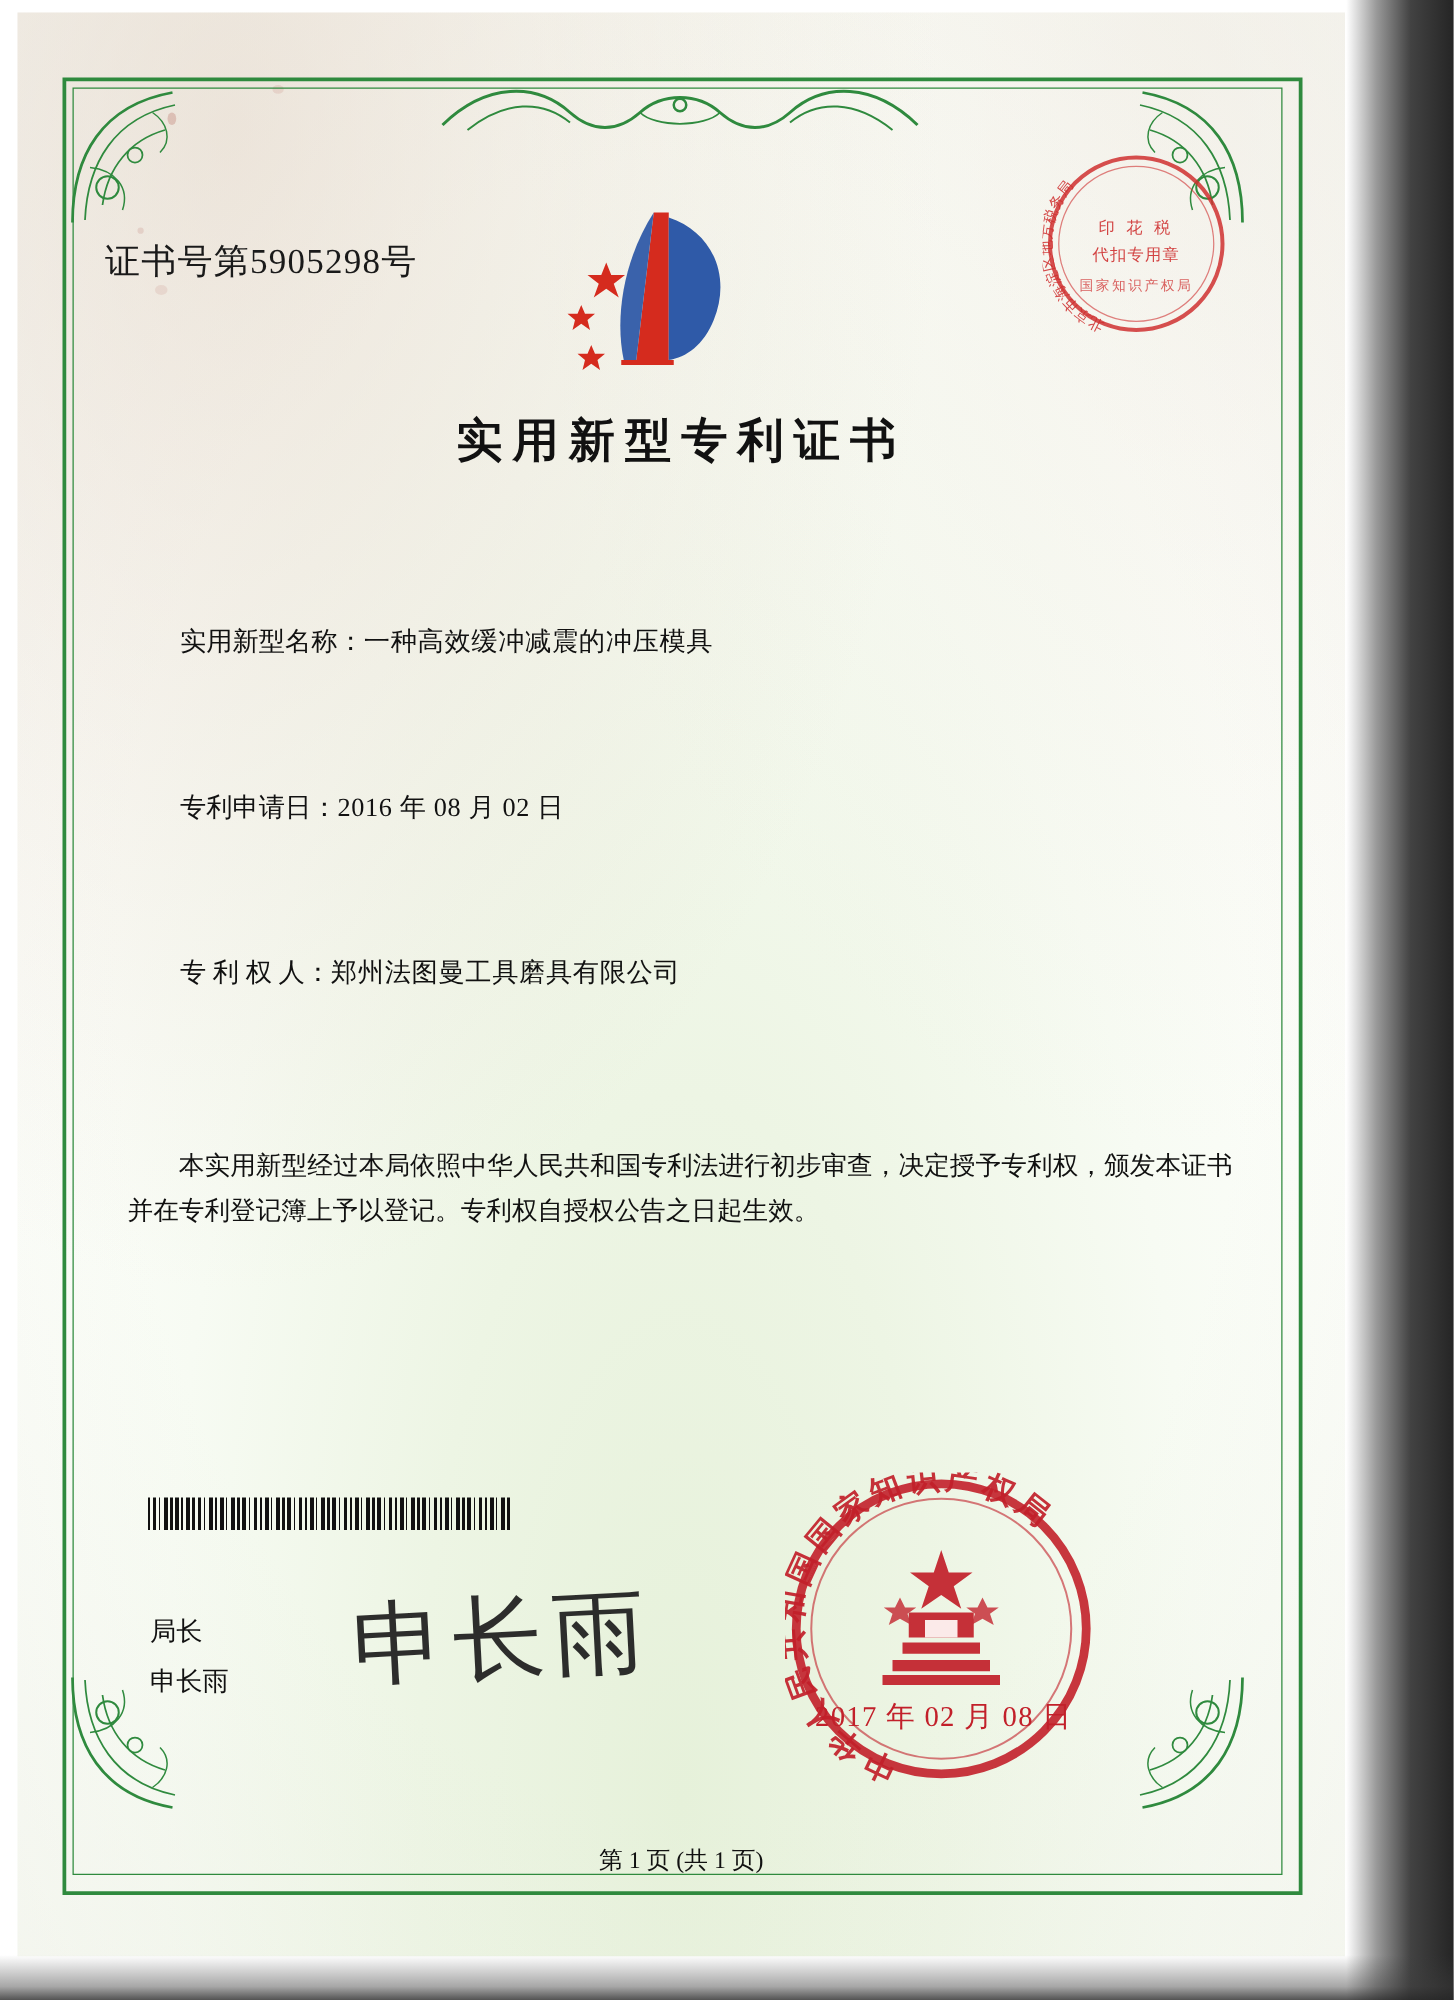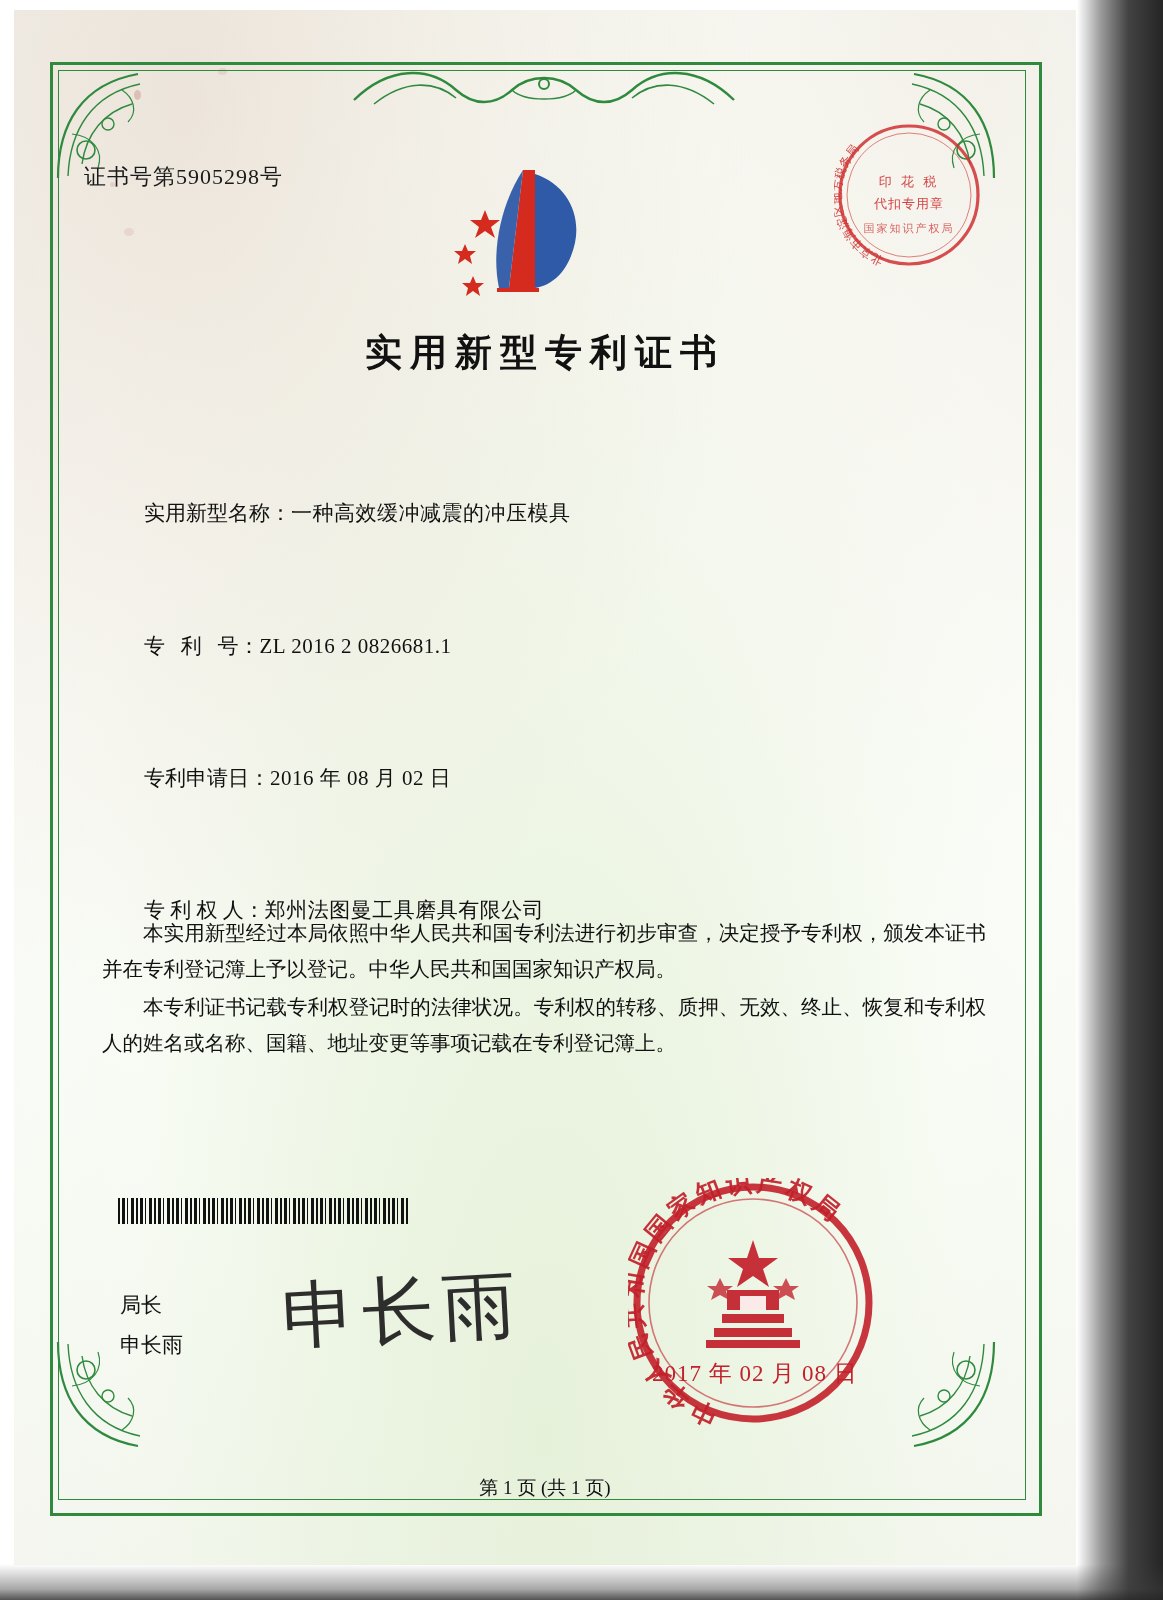--- a/index.html
+++ b/index.html
@@ -72,22 +72,22 @@
     position: absolute;
     left: 330px; top: 50px;
     width: 400px; height: 62px;
     color: #2f8a3e;
   }
   .top-scroll svg { width: 100%; height: 100%; display: block; }
 
   
   .cert-no {
     position: absolute;
-    left: 70px; top: 152px;
-    font-size: 22px;
+    left: 70px; top: 180px;
+    font-size: 28px;
     letter-spacing: 1px;
     color: #1a1a1a;
     font-family: "Liberation Serif", "DejaVu Serif", serif;
   }
 
   
   .logo {
     position: absolute;
     left: 425px; top: 150px;
     width: 170px; height: 160px;
@@ -307,33 +307,29 @@
       </svg>
     </div>
 
     <div class="doc-title">实用新型专利证书</div>
 
     <div class="fields">
       <div class="field-row">
         <span class="field-label">实用新型名称：</span><span class="field-value">一种高效缓冲减震的冲压模具</span>
       </div>
       <div class="field-row">
-        <span class="field-label">专   利   号：</span><span class="field-value">ZL 2016 2 0826681.1</span>
-      </div>
-      <div class="field-row">
         <span class="field-label">专利申请日：</span><span class="field-value">2016 年 08 月 02 日</span>
       </div>
       <div class="field-row">
         <span class="field-label">专 利 权 人：</span><span class="field-value">郑州法图曼工具磨具有限公司</span>
       </div>
     </div>
 
     <div class="body-text">
-      <p>本实用新型经过本局依照中华人民共和国专利法进行初步审查，决定授予专利权，颁发本证书并在专利登记簿上予以登记。中华人民共和国国家知识产权局。</p>
-      <p>本专利证书记载专利权登记时的法律状况。专利权的转移、质押、无效、终止、恢复和专利权人的姓名或名称、国籍、地址变更等事项记载在专利登记簿上。</p>
+      <p>本实用新型经过本局依照中华人民共和国专利法进行初步审查，决定授予专利权，颁发本证书并在专利登记簿上予以登记。专利权自授权公告之日起生效。</p>
     </div>
 
     <div class="barcode"></div>
 
     <div class="sig-label">
       <div>局长</div>
       <div>申长雨</div>
     </div>
     <div class="sig-hand">申长雨</div>
 

